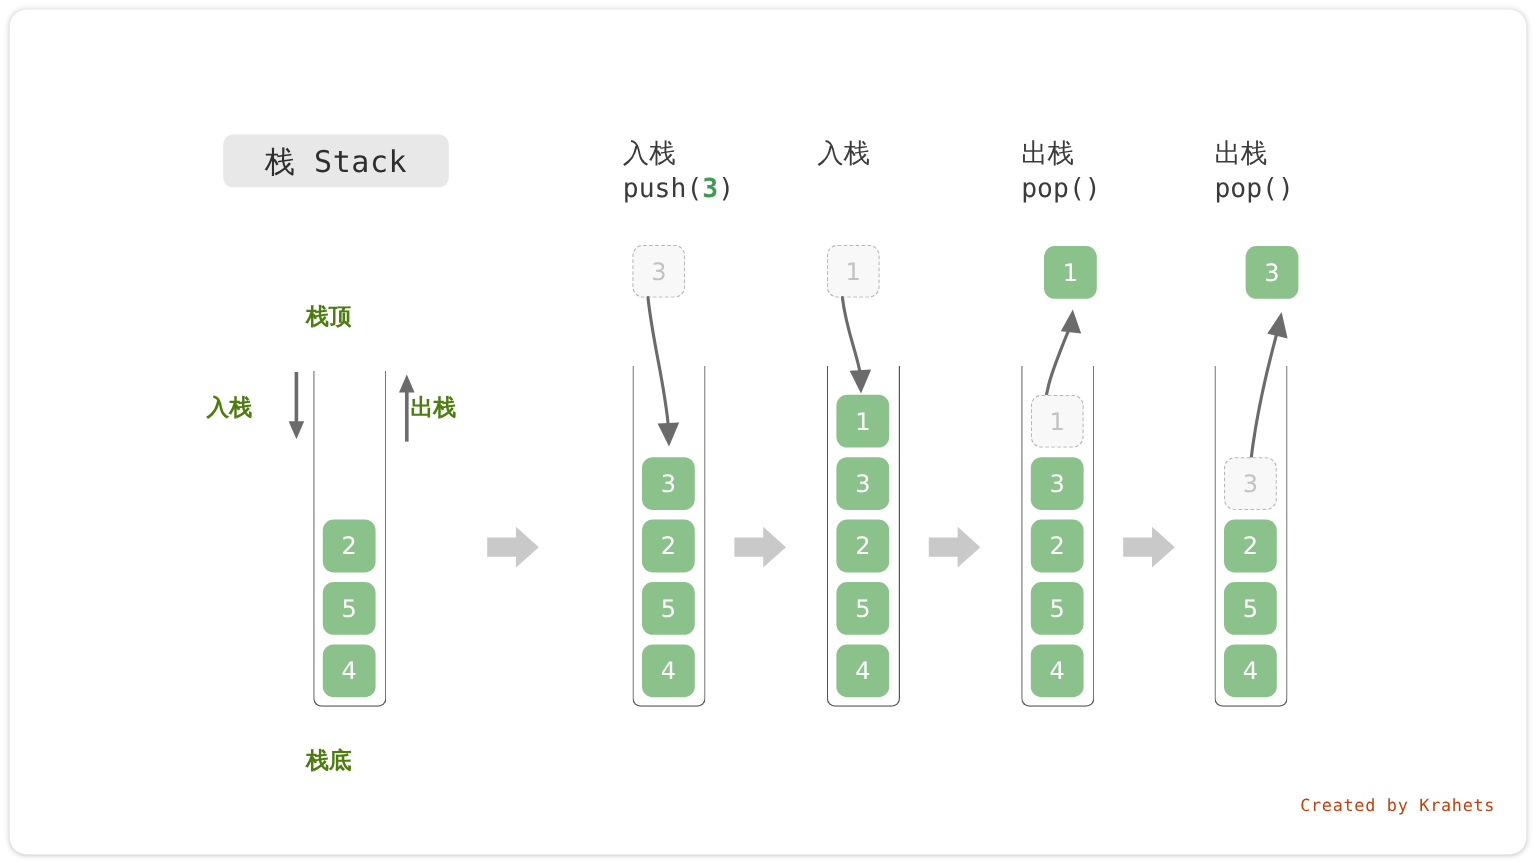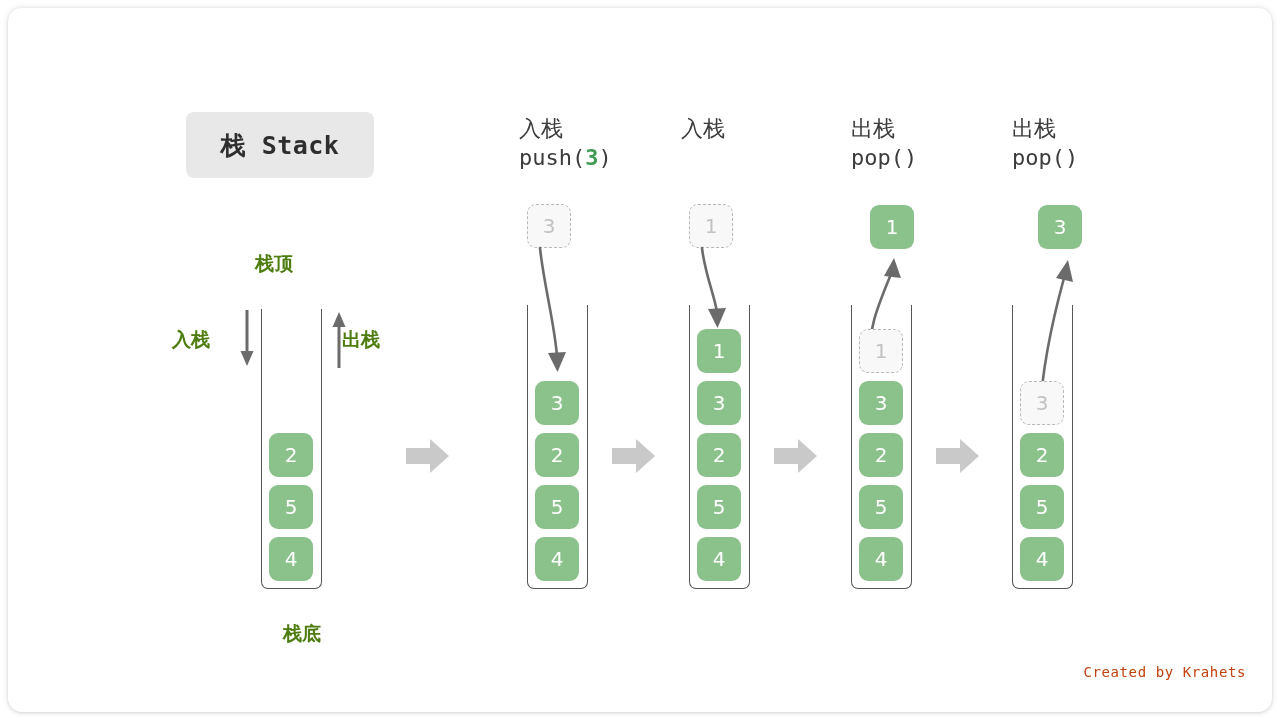--- a/index.html
+++ b/index.html
@@ -26,43 +26,43 @@
     overflow: hidden;
   }
 
   .abs { position: absolute; }
 
   
   #title-badge {
     left: 178px;
     top: 104px;
     width: 188px;
-    height: 66px;
+    height: 44px;
     background: #e8e8e8;
     border-radius: 8px;
     display: flex;
     align-items: center;
     justify-content: center;
     font-family: "DejaVu Sans Mono", "Liberation Mono", monospace;
     font-size: 25px;
-    font-weight: bold;
+    font-weight: normal;
     color: #2e2e2e;
     letter-spacing: 0.5px;
   }
 
   
   .cjk-label {
     font-family: "DejaVu Sans", "Liberation Sans", sans-serif;
     font-size: 19px;
     font-weight: bold;
     color: #4d7c0f;
     white-space: nowrap;
   }
   #label-top   { left: 247px; top: 243px; }
-  #label-bottom{ left: 247px; top: 613px; margin-left: 28px; }
+  #label-bottom{ left: 247px; top: 613px; }
   #label-push-left  { left: 164px; top: 319px; }
   #label-pop-left   { left: 334px; top: 319px; }
 
   
   .col-head {
     width: 190px;
     text-align: left;
     line-height: 1.32;
   }
   .col-head .cn {

